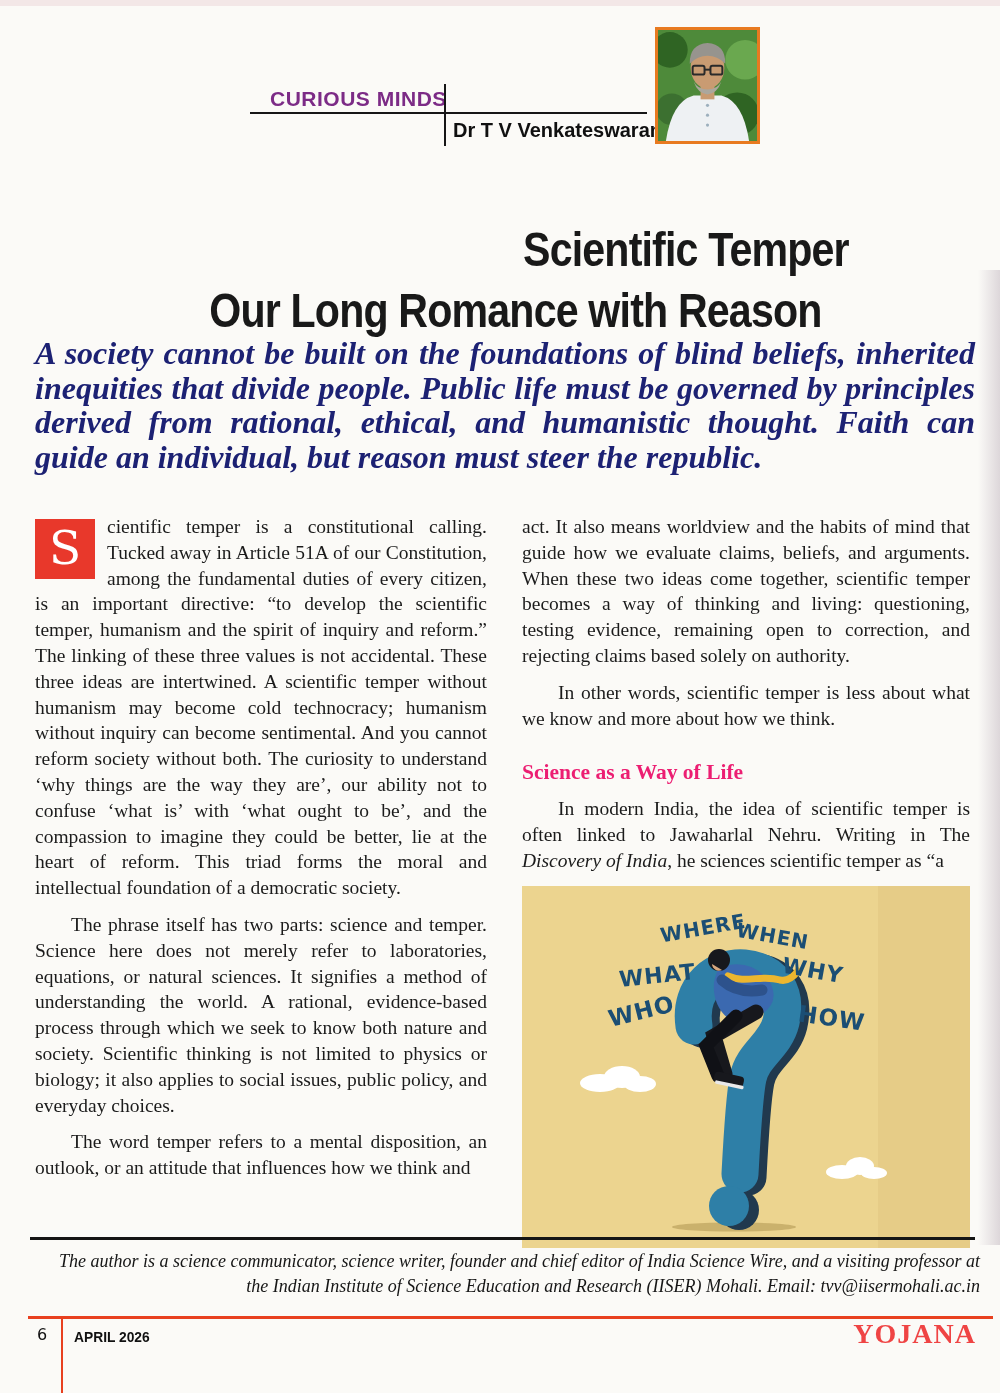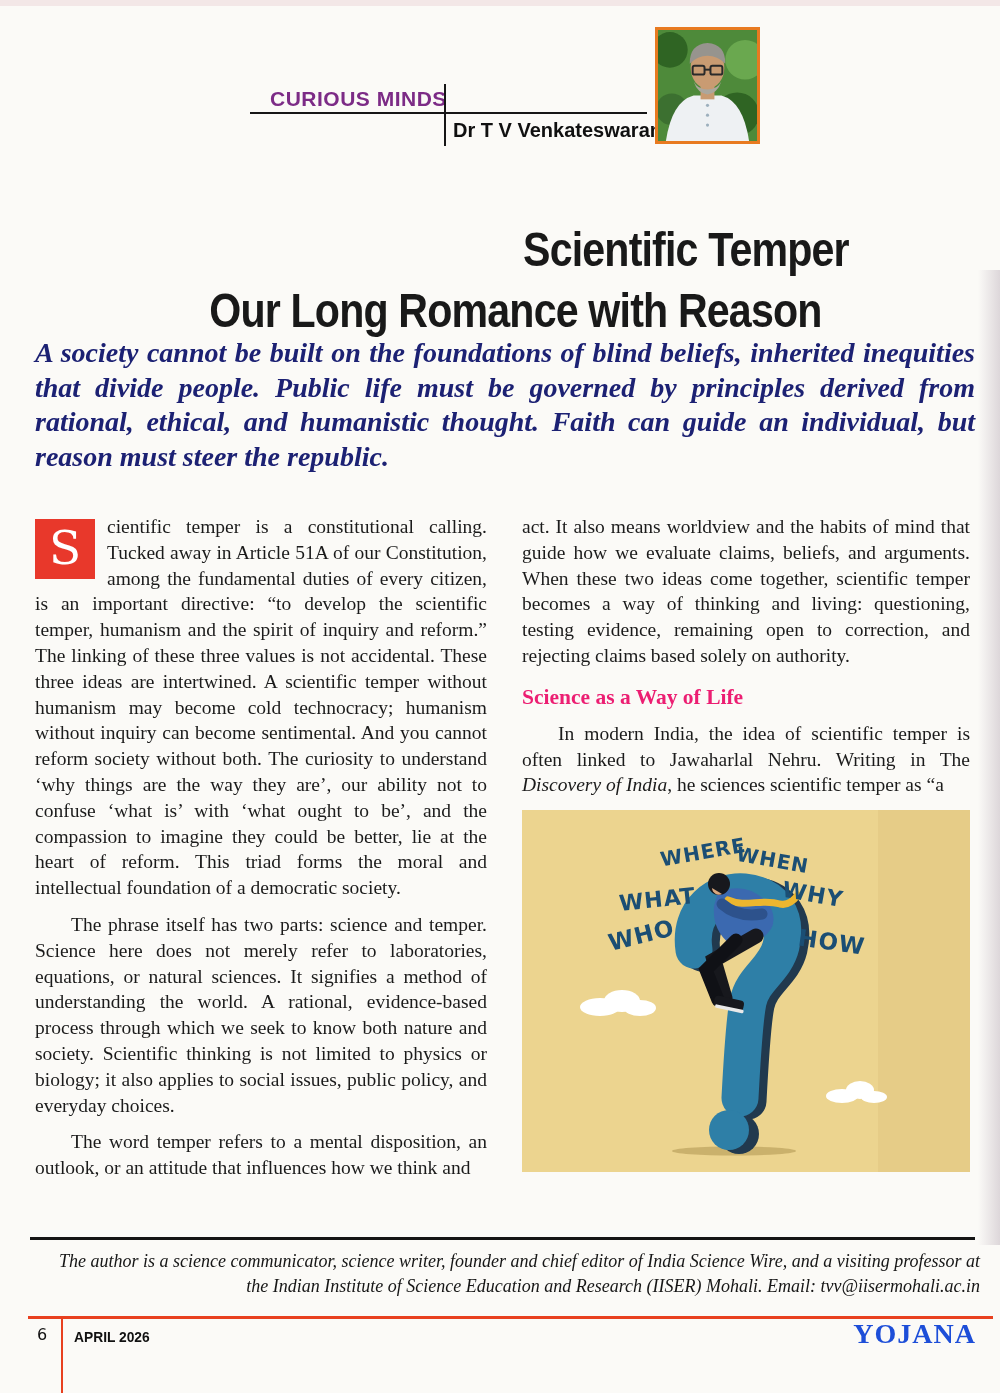--- a/index.html
+++ b/index.html
@@ -26,35 +26,35 @@
   .photo svg{display:block;width:100%;height:100%;}
 
   
   .title{position:absolute;top:181px;left:0;width:880px;text-align:right;
     font-family:"Liberation Sans",sans-serif;font-weight:700;color:#191919;margin-top:38px;}
   .title .tline{display:block;font-size:49px;line-height:61px;letter-spacing:-1px;}
   .title .tline>span{display:inline-block;transform:scaleX(.84);transform-origin:center;}
 
   
   .intro{position:absolute;left:35px;top:336px;width:940px;
-    font-weight:bold;font-style:italic;font-size:28px;line-height:34.6px;
+    font-weight:bold;font-style:italic;font-size:32px;line-height:34.6px;
     color:#1c2173;text-align:justify;}
 
   
   .col{position:absolute;top:514px;font-size:19.5px;line-height:25.8px;
     text-align:justify;color:#1b1b1b;}
   .col-left{left:35px;width:452px;}
   .col-right{left:522px;width:448px;}
   .col p{margin:0 0 11px 0;}
   .col p.indent{text-indent:36px;}
   .dropcap{float:left;width:60px;height:60px;background:#e8382b;color:#ffffff;
     font-family:"DejaVu Serif",serif;font-size:47px;line-height:58px;text-align:center;
     margin:5px 12px 2px 0;font-style:normal;}
   .subhead{font-weight:bold;font-size:21.5px;line-height:26px;color:#ec1e72;
-    margin:15px 0 11px 0;text-align:left;}
+    margin:28px 0 11px 0;text-align:left;}
   .it{font-style:italic;}
 
   
   .illus{position:relative;width:448px;height:362px;margin-top:12px;
     background:#ecd48f;overflow:hidden;}
   .illus svg{position:absolute;left:0;top:0;}
   .qword{position:absolute;font-family:"DejaVu Sans",sans-serif;font-weight:bold;
     color:#1b4e74;letter-spacing:1px;}
   .qw-where{left:138px;top:30px;font-size:20px;transform:rotate(-10deg);}
   .qw-when{left:214px;top:38px;font-size:20px;transform:rotate(10deg);}
@@ -67,21 +67,21 @@
   .sep{position:absolute;left:30px;top:1237px;width:945px;height:3px;background:#151515;}
   .bio{position:absolute;left:35px;top:1249px;width:945px;font-style:italic;
     font-size:18px;line-height:25px;color:#161616;text-align:right;}
   .footer-rule{position:absolute;left:28px;top:1316px;width:965px;height:3px;background:#e8401f;}
   .footer-vline{position:absolute;left:61px;top:1319px;width:2px;height:74px;background:#e8401f;}
   .page-num{position:absolute;left:37px;top:1325px;font-family:"DejaVu Sans",sans-serif;
     font-size:16px;color:#111;}
   .issue{position:absolute;left:74px;top:1328px;font-family:"Liberation Sans",sans-serif;
     font-weight:bold;font-size:15px;color:#111;transform:scaleX(.92);transform-origin:left;}
   .magazine{position:absolute;right:24px;top:1318px;font-family:"Liberation Serif",serif;
-    font-weight:700;font-size:28px;letter-spacing:1px;color:#1d4ed8;text-align:right;}
+    font-weight:700;font-size:28px;letter-spacing:1px;color:#ef4444;text-align:right;}
 </style>
 </head>
 <body>
 
 <div class="top-band"></div>
 <div class="edge-shadow"></div>
 
 <div class="curious">CURIOUS MINDS</div>
 <div class="hline"></div>
 <div class="vline"></div>
@@ -115,20 +115,21 @@
 <div class="intro">A society cannot be built on the foundations of blind beliefs, inherited inequities that divide people. Public life must be governed by principles derived from rational, ethical, and humanistic thought. Faith can guide an individual, but reason must steer the republic.</div>
 
 <div class="col col-left">
   <p><span class="dropcap">S</span><span>cientific temper is a constitutional calling. Tucked away in Article 51A of our Constitution, among the fundamental duties of every citizen, is an important directive: “to develop the scientific temper, humanism and the spirit of inquiry and reform.” The linking of these three values is not accidental. These three ideas are intertwined. A scientific temper without humanism may become cold technocracy; humanism without inquiry can become sentimental. And you cannot reform society without both. The curiosity to understand ‘why things are the way they are’, our ability not to confuse ‘what is’ with ‘what ought to be’, and the compassion to imagine they could be better, lie at the heart of reform. This triad forms the moral and intellectual foundation of a democratic society.</span></p>
   <p class="indent">The phrase itself has two parts: science and temper. Science here does not merely refer to laboratories, equations, or natural sciences. It signifies a method of understanding the world. A rational, evidence-based process through which we seek to know both nature and society. Scientific thinking is not limited to physics or biology; it also applies to social issues, public policy, and everyday choices.</p>
   <p class="indent">The word temper refers to a mental disposition, an outlook, or an attitude that influences how we think and</p>
 </div>
 
 <div class="col col-right">
   <p>act. It also means worldview and the habits of mind that guide how we evaluate claims, beliefs, and arguments. When these two ideas come together, scientific temper becomes a way of thinking and living: questioning, testing evidence, remaining open to correction, and rejecting claims based solely on authority.</p>
+  <p class="indent">In other words, scientific temper is less about what we know and more about how we think.</p>
   <div class="subhead">Science as a Way of Life</div>
   <p class="indent"><span>In modern India, the idea of scientific temper is often linked to Jawaharlal Nehru. Writing in The </span><span class="it">Discovery of India</span><span>, he sciences scientific temper as “a</span></p>
 
   <div class="illus">
     <svg width="448" height="362" viewBox="0 0 448 362">
       <rect x="356" y="0" width="92" height="362" fill="#e3c883" opacity="0.65"></rect>
 
       <g fill="#ffffff">
         <ellipse cx="78" cy="197" rx="20" ry="9"></ellipse>
         <ellipse cx="100" cy="191" rx="18" ry="11"></ellipse>

